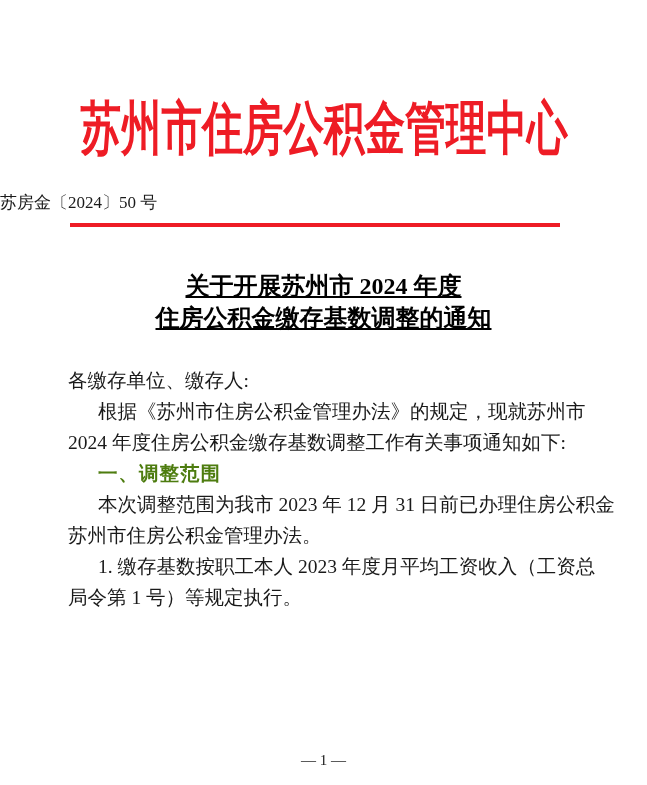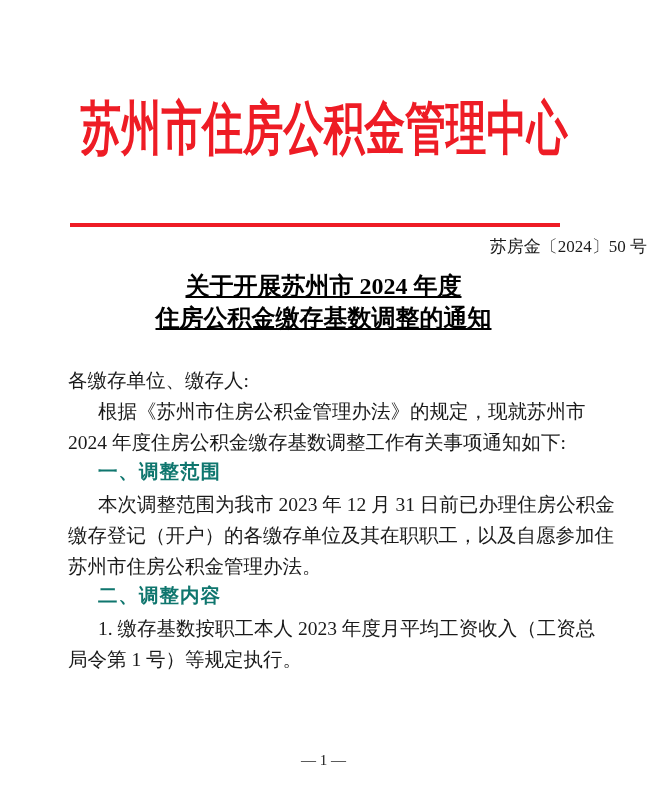--- a/index.html
+++ b/index.html
@@ -40,25 +40,24 @@
     transform: scaleX(0.70);
     transform-origin: center;
     letter-spacing: 0px;
   }
   
   .doc-number {
     position: absolute;
     top: 190px;
     left: 0;
     width: 100%;
-    text-align: right;
+    text-align: left;
     font-size: 17px;
     line-height: 26px;
     color: #1a1a1a;
-    margin-top: 44px;
   }
   
   .red-line {
     position: absolute;
     top: 223px;
     left: 70px;
     width: 490px;
     height: 4px;
     background: var(--red);
   }
@@ -92,23 +91,23 @@
     white-space: nowrap;
     overflow: visible;
   }
   .line.last {
     text-align-last: left;
   }
   .line.indent {
     text-indent: 30px;
   }
   .line.heading {
-    font-family: Liberation Mono, monospace;
+    font-family: Liberation Serif, serif;
     font-weight: bold;
-    color: #0f766e;
+    color: #4d7c0f;
     text-align-last: left;
     letter-spacing: 1px;
   }
   .line.subheading {
     text-align-last: left;
     letter-spacing: 1px;
   }
   
   .page-number {
     position: absolute;
@@ -138,22 +137,20 @@
     <div>关于开展苏州市 2024 年度</div>
     <div>住房公积金缴存基数调整的通知</div>
   </div>
 
   <div class="body-text" id="body-text">
       <div class="line last">各缴存单位、缴存人:</div>
       <div class="line indent">根据《苏州市住房公积金管理办法》的规定，现就苏州市</div>
       <div class="line last">2024 年度住房公积金缴存基数调整工作有关事项通知如下:</div>
       <div class="line heading indent last">一、调整范围</div>
       <div class="line indent">本次调整范围为我市 2023 年 12 月 31 日前已办理住房公积金</div>
-      <div class="line">缴存登记（开户）的各缴存单位及其在职职工，以及自愿参加住</div>
       <div class="line last">苏州市住房公积金管理办法。</div>
-      <div class="line heading indent last">二、调整内容</div>
       <div class="line indent">1. 缴存基数按职工本人 2023 年度月平均工资收入（工资总</div>
       <div class="line last">局令第 1 号）等规定执行。</div>
     </div>
 
   <div class="page-number">— 1 —</div>
 
 </div>
 
 </body></html>

